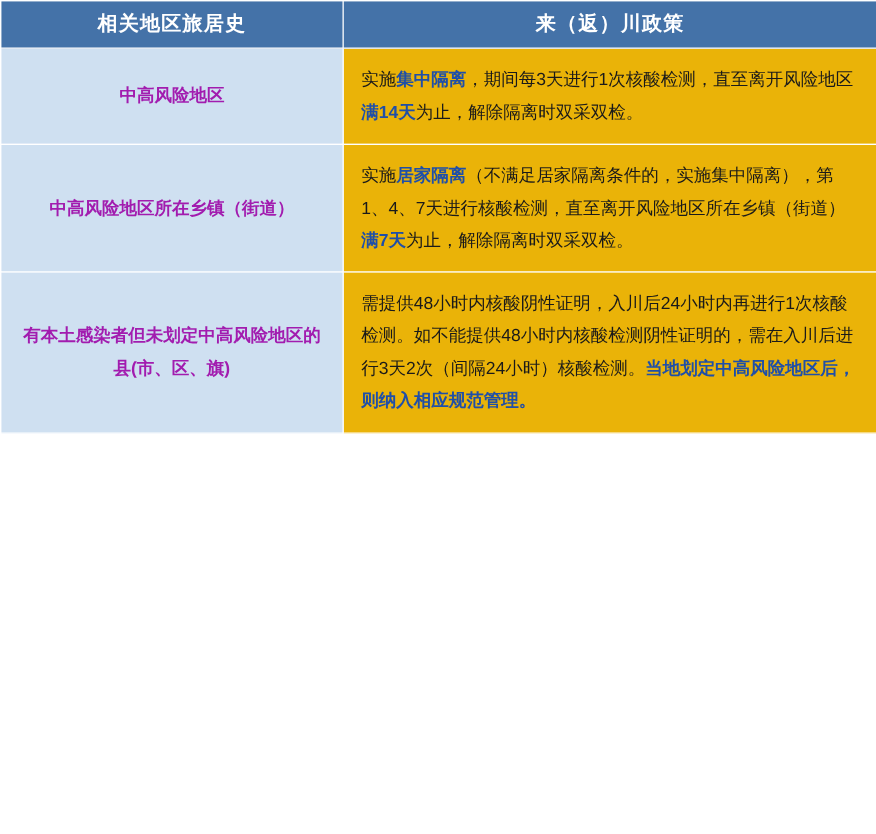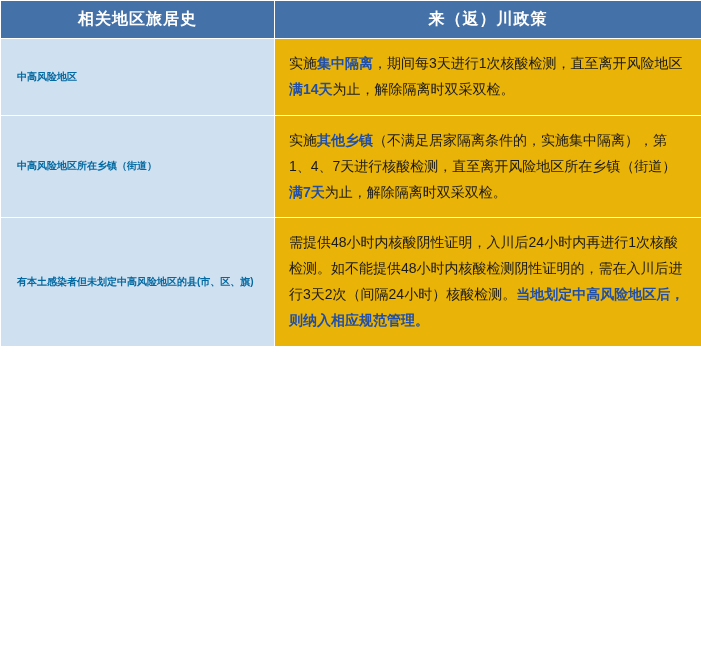--- a/index.html
+++ b/index.html
@@ -30,23 +30,24 @@
     color: #ffffff;
     font-size: 16px;
     font-weight: bold;
     text-align: center;
     padding: 8px 10px;
     border: 1px solid #ffffff;
     letter-spacing: 1px;
   }
   td.left-cell {
     background: #cfe0f1;
-    color: #0369a1;
-    font-size: 10px;
+    color: #a21caf;
+    font-size: 14px;
     font-weight: bold;
+    text-align: center;
     vertical-align: middle;
     padding: 12px 16px;
     border: 1px solid #ffffff;
     line-height: 1.85;
   }
   td.right-cell {
     background: #eab308;
     color: #1a1a1a;
     font-size: 14px;
     text-align: left;
@@ -79,21 +80,21 @@
         <th class="header-cell">来（返）川政策</th>
       </tr>
     </thead>
     <tbody id="table-body">
         <tr>
           <td class="left-cell">中高风险地区</td>
           <td class="right-cell"><span>实施</span><span class="hl">集中隔离</span><span>，期间每3天进行1次核酸检测，直至离开风险地区</span><span class="hl">满14天</span><span>为止，解除隔离时双采双检。</span></td>
         </tr>
         <tr>
           <td class="left-cell">中高风险地区所在乡镇（街道）</td>
-          <td class="right-cell"><span>实施</span><span class="hl">其他乡镇</span><span>（不满足居家隔离条件的，实施集中隔离），第1、4、7天进行核酸检测，直至离开风险地区所在乡镇（街道）</span><span class="hl">满7天</span><span>为止，解除隔离时双采双检。</span></td>
+          <td class="right-cell"><span>实施</span><span class="hl">居家隔离</span><span>（不满足居家隔离条件的，实施集中隔离），第1、4、7天进行核酸检测，直至离开风险地区所在乡镇（街道）</span><span class="hl">满7天</span><span>为止，解除隔离时双采双检。</span></td>
         </tr>
         <tr>
           <td class="left-cell">有本土感染者但未划定中高风险地区的县(市、区、旗)</td>
           <td class="right-cell"><span>需提供48小时内核酸阴性证明，入川后24小时内再进行1次核酸检测。如不能提供48小时内核酸检测阴性证明的，需在入川后进行3天2次（间隔24小时）核酸检测。</span><span class="hl">当地划定中高风险地区后，则纳入相应规范管理。</span></td>
         </tr>
       </tbody>
   </table>
 </div>
 
 </body></html>

